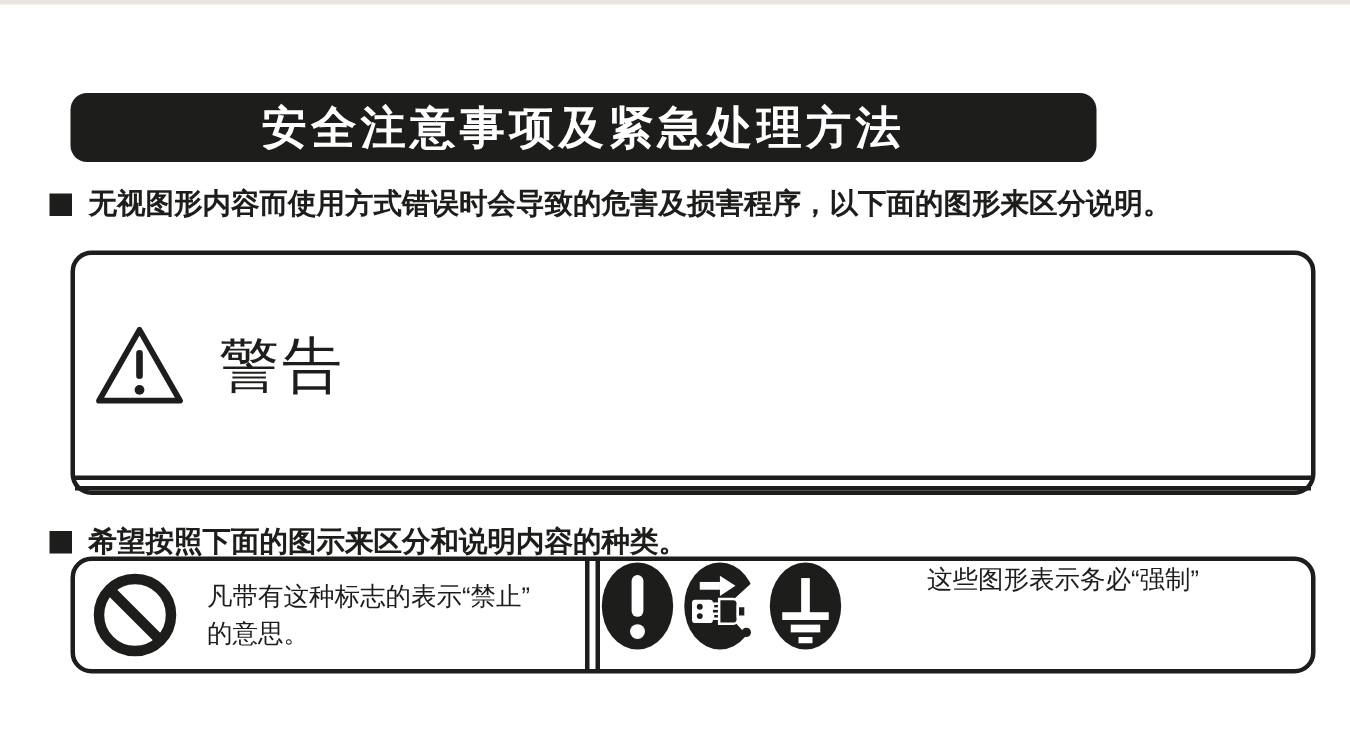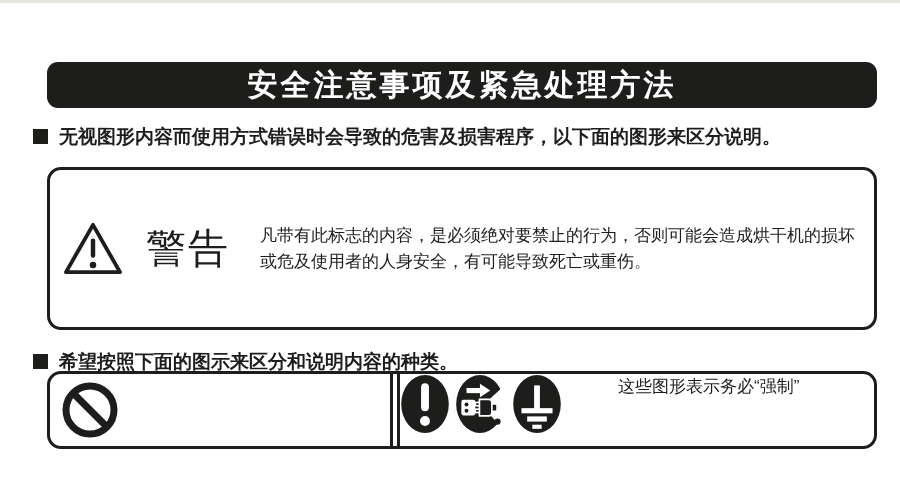--- a/index.html
+++ b/index.html
@@ -8,34 +8,34 @@
     --top_strip:#e8e4e0;
   }
   *{margin:0;padding:0;box-sizing:border-box;}
   html,body{background:#fff;}
   body{font-family:"Liberation Sans","DejaVu Sans",sans-serif;color:var(--ink);}
   .page{position:relative;width:900px;height:500px;background:var(--paper);overflow:hidden;}
 
   .top-strip{position:absolute;top:0;left:0;width:900px;height:3px;background:var(--top_strip);}
 
   
-  .banner{position:absolute;left:47px;top:62px;width:830px;height:46px;background:var(--ink);
+  .banner{position:absolute;left:47px;top:62px;width:684px;height:46px;background:var(--ink);
           border-radius:11px;display:flex;align-items:center;justify-content:center;}
   .banner-title{color:#fff;font-size:30px;font-weight:bold;letter-spacing:3px;white-space:nowrap;}
 
   
   .section-heading{position:absolute;left:33px;display:flex;align-items:flex-start;gap:11px;}
   .bullet-square{width:15px;height:15px;background:var(--ink);flex:none;margin-top:4px;}
   .section-heading-text{font-size:19px;font-weight:bold;line-height:23px;white-space:nowrap;}
   #heading-hazard{top:125px;}
   #heading-symbols{top:350px;}
 
   
   .warning-table{position:absolute;left:47px;top:167px;width:830px;height:163px;
-                 border:3px solid var(--ink);border-radius:14px;display:flex;flex-direction:row;
+                 border:3px solid var(--ink);border-radius:14px;display:flex;flex-direction:column;
                  background:var(--paper);}
   .w-row{flex:1;display:flex;align-items:center;padding:0 16px 0 12px;min-height:0;}
   .row-divider{height:10px;flex:none;border-top:3px solid var(--ink);border-bottom:3px solid var(--ink);}
   .w-icon{flex:none;width:62px;height:56px;display:flex;align-items:center;justify-content:center;}
   .w-label{flex:none;width:112px;font-size:40px;font-weight:400;text-align:center;margin:0 8px;
            letter-spacing:2px;white-space:nowrap;}
   .w-desc{flex:1;font-size:17px;line-height:26px;padding-left:8px;}
   .desc-line{display:block;white-space:nowrap;}
 
   
@@ -70,44 +70,44 @@
 
     <div class="w-row">
       <div class="w-icon icon-wrap">
         <svg width="60" height="54" viewBox="0 0 62 56">
           <path d="M31 3 L59 52 L3 52 Z" fill="none" stroke="currentColor" stroke-width="4" stroke-linejoin="round"></path>
           <rect x="28.7" y="17" width="4.6" height="20" rx="2.3" fill="currentColor"></rect>
           <circle cx="31" cy="44.5" r="3.4" fill="currentColor"></circle>
         </svg>
       </div>
       <div class="w-label">警告</div>
-      <div class="w-desc">
-        <span class="desc-line">凡带有此标志的内容，是必须绝对要禁止的行为，否则可能会造成烘干机的损坏</span>
-        <span class="desc-line">或危及使用者的人身安全，有可能导致死亡或重伤。</span>
-      </div>
     </div>
 
     <div class="row-divider"></div>
 
 
   </div>
 
   <div class="section-heading" id="heading-symbols">
     <div class="bullet-square"></div>
     <div class="section-heading-text">希望按照下面的图示来区分和说明内容的种类。</div>
   </div>
 
   <div class="symbol-box">
 
     <div class="s-left">
       <div class="icon-wrap">
         <svg width="56" height="56" viewBox="0 0 56 56">
           <circle cx="28" cy="28" r="24" fill="none" stroke="currentColor" stroke-width="7"></circle>
           <line x1="12" y1="12" x2="44" y2="44" stroke="currentColor" stroke-width="7"></line>
         </svg>
+      </div>
+      <div class="s-desc">
+        <span class="desc-line">凡带有这种标志的表示“禁止”</span>
+        <span class="desc-line">的意思。</span>
       </div>
     </div>
 
     <div class="col-divider"></div>
 
     <div class="s-right">
       <div class="mandatory-icons">
 
         <div class="icon-wrap">
           <svg width="50" height="60" viewBox="0 0 48 58">

